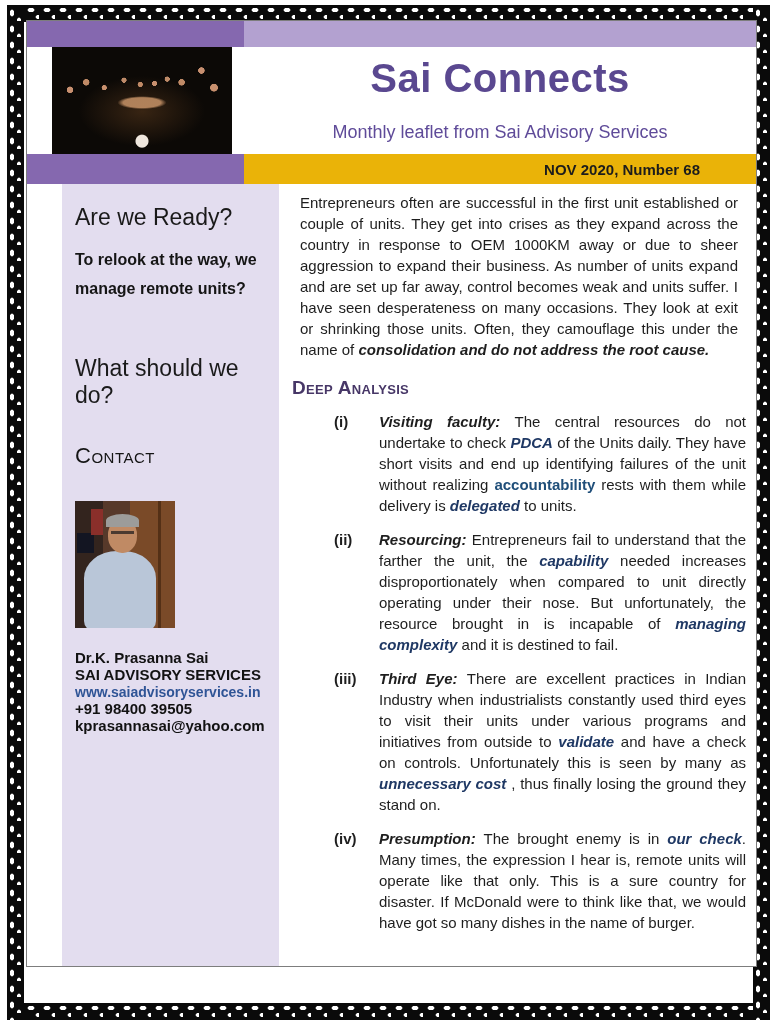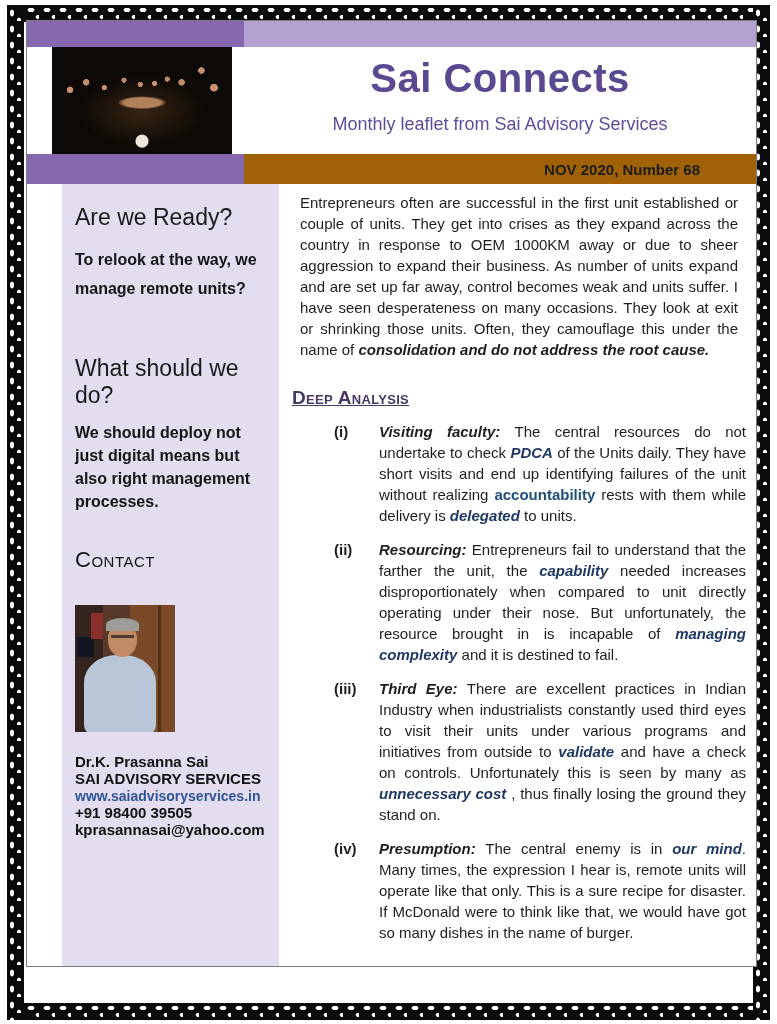--- a/index.html
+++ b/index.html
@@ -25,42 +25,42 @@
     border:1px solid #7d7d7d;box-sizing:border-box;background:#fff;
     display:flex;flex-direction:column;overflow:hidden;}
 
   .band1{height:26px;display:flex;flex:none;}
   .band1 .l{width:217px;background:#8568af;}
   .band1 .r{flex:1;background:#b3a1d0;}
 
   .header{height:107px;flex:none;background:#fff;}
   .titles{margin-left:217px;text-align:center;padding-top:9px;}
   .title{font-size:40px;line-height:44px;color:#5a4890;font-weight:600;letter-spacing:.5px;}
-  .subtitle{font-size:18px;color:#5f4b99;margin-top:14px;font-weight:500;}
+  .subtitle{font-size:18px;color:#5f4b99;margin-top:22px;font-weight:500;}
 
   .group-photo{position:absolute;left:25px;top:26px;width:180px;height:107px;
     background:
       radial-gradient(circle 7px at 50% 88%, #efe7de 0 6px, rgba(239,231,222,0) 7px),
       radial-gradient(ellipse 34px 9px at 50% 52%, rgba(190,140,98,.9) 0 55%, rgba(190,140,98,0) 72%),
       radial-gradient(circle 5px at 10% 40%, #c89070 60%, rgba(200,144,112,0) 70%),
       radial-gradient(circle 5px at 19% 33%, #c08a66 60%, rgba(192,138,102,0) 70%),
       radial-gradient(circle 4px at 29% 38%, #c8906e 60%, rgba(200,144,110,0) 70%),
       radial-gradient(circle 4px at 40% 31%, #bd8a68 60%, rgba(189,138,104,0) 70%),
       radial-gradient(circle 4px at 49% 35%, #c08a66 60%, rgba(192,138,102,0) 70%),
       radial-gradient(circle 4px at 57% 34%, #c8906e 60%, rgba(200,144,110,0) 70%),
       radial-gradient(circle 4px at 64% 30%, #bd8a68 60%, rgba(189,138,104,0) 70%),
       radial-gradient(circle 5px at 72% 33%, #c08a66 60%, rgba(192,138,102,0) 70%),
       radial-gradient(circle 5px at 83% 22%, #c89070 60%, rgba(200,144,112,0) 70%),
       radial-gradient(circle 6px at 90% 38%, #c8906e 60%, rgba(200,144,110,0) 70%),
       radial-gradient(ellipse 90px 50px at 50% 60%, rgba(110,70,35,.45), rgba(110,70,35,0) 70%),
       #0c0906;}
 
   .band2{height:30px;display:flex;flex:none;}
   .band2 .l{width:217px;background:#8568af;}
-  .band2 .r{flex:1;background:#a16207;display:flex;align-items:center;justify-content:flex-end;
+  .band2 .r{flex:1;background:#eab308;display:flex;align-items:center;justify-content:flex-end;
     padding-right:56px;font-weight:bold;font-size:15px;color:#1c1c1c;}
 
   .cols{flex:1;display:flex;min-height:0;padding-left:35px;}
 
   
   .sidebar{width:217px;flex:none;background:#e3ddef;box-sizing:border-box;
     padding:20px 14px 0 13px;color:#151515;}
   .sb-h{font-size:23px;font-weight:400;color:#1a1a1a;margin:0;}
   .sb-t1{font-weight:bold;font-size:16px;line-height:29px;margin:14px 0 0 0;}
   .sb-h.second{margin-top:52px;}
@@ -79,21 +79,21 @@
   .portrait .art-glasses{position:absolute;left:36px;top:30px;width:23px;height:3px;background:#4b3a30;}
 
   .sb-line{font-weight:bold;font-size:15px;color:#121212;}
   .sb-line.name{margin-top:21px;}
   .sb-link{color:#2f5496;font-size:14px;text-decoration:none;cursor:pointer;text-align:right;}
 
   
   .main{flex:1;box-sizing:border-box;padding:0 10px 0 13px;color:#1e1e1e;}
   .m-h{font-variant:small-caps;font-weight:bold;font-size:19px;color:#473767;
     letter-spacing:.3px;margin:27px 0 8px 0;}
-  .m-h.second{margin-top:27px;margin-bottom:12px;text-decoration:underline;}
+  .m-h.second{margin-top:17px;margin-bottom:12px;}
   .para{font-size:15px;line-height:21px;text-align:justify;margin:8px;}
   .item{display:flex;margin:0 0 13px 0;}
   .item .num{flex:none;width:45px;margin-left:42px;font-weight:bold;font-size:15px;line-height:21px;}
   .item .txt{flex:1;font-size:15px;line-height:21px;text-align:justify;}
   .bi{font-weight:bold;font-style:italic;}
   .navy-bi{font-weight:bold;font-style:italic;color:#1f3864;margin-top:48px;}
   .navy-b{font-weight:bold;color:#1f4e79;}
 </style>
 </head>
 <body>
@@ -125,21 +125,20 @@
     </div>
   </div>
 
   <div class="cols">
 
     <aside class="sidebar">
       <div class="sb-h">Are we Ready?</div>
       <div class="sb-t1">To relook at the way, we manage remote units?</div>
 
       <div class="sb-h second">What should we do?</div>
-      <div class="sb-t2">We should deploy not just digital means but also right management processes.</div>
 
       <div class="sb-contact-h">Contact</div>
 
       <div class="portrait">
         <div class="art-panel"></div>
         <div class="art-tv"></div>
         <div class="art-red"></div>
         <div class="art-shirt"></div>
         <div class="art-head"></div>
         <div class="art-hair"></div>
@@ -165,19 +164,19 @@
       <div class="item">
         <div class="num">(ii)</div>
         <div class="txt"><span class="bi">Resourcing: </span><span>Entrepreneurs fail to understand that the farther the unit, the </span><span class="navy-bi">capability</span><span> needed increases disproportionately when compared to unit directly operating under their nose. But unfortunately, the resource brought in is incapable of </span><span class="navy-bi">managing complexity</span><span> and it is destined to fail.</span></div>
       </div>
       <div class="item">
         <div class="num">(iii)</div>
         <div class="txt"><span class="bi">Third Eye: </span><span>There are excellent practices in Indian Industry when industrialists constantly used third eyes to visit their units under various programs and initiatives from outside to </span><span class="navy-bi">validate</span><span> and have a check on controls. Unfortunately this is seen by many as </span><span class="navy-bi">unnecessary cost</span><span> , thus finally losing the ground they stand on.</span></div>
       </div>
       <div class="item">
         <div class="num">(iv)</div>
-        <div class="txt"><span class="bi">Presumption: </span><span>The central enemy is in </span><span class="navy-bi">our mind</span><span>. Many times, the expression I hear is, remote units will operate like that only. This is a sure recipe for disaster. If McDonald were to think like that, we would have got so many dishes in the name of burger.</span></div>
+        <div class="txt"><span class="bi">Presumption: </span><span>The brought enemy is in </span><span class="navy-bi">our check</span><span>. Many times, the expression I hear is, remote units will operate like that only. This is a sure country for disaster. If McDonald were to think like that, we would have got so many dishes in the name of burger.</span></div>
       </div>
 
     </main>
 
   </div>
 </div>
 
 </body></html>

